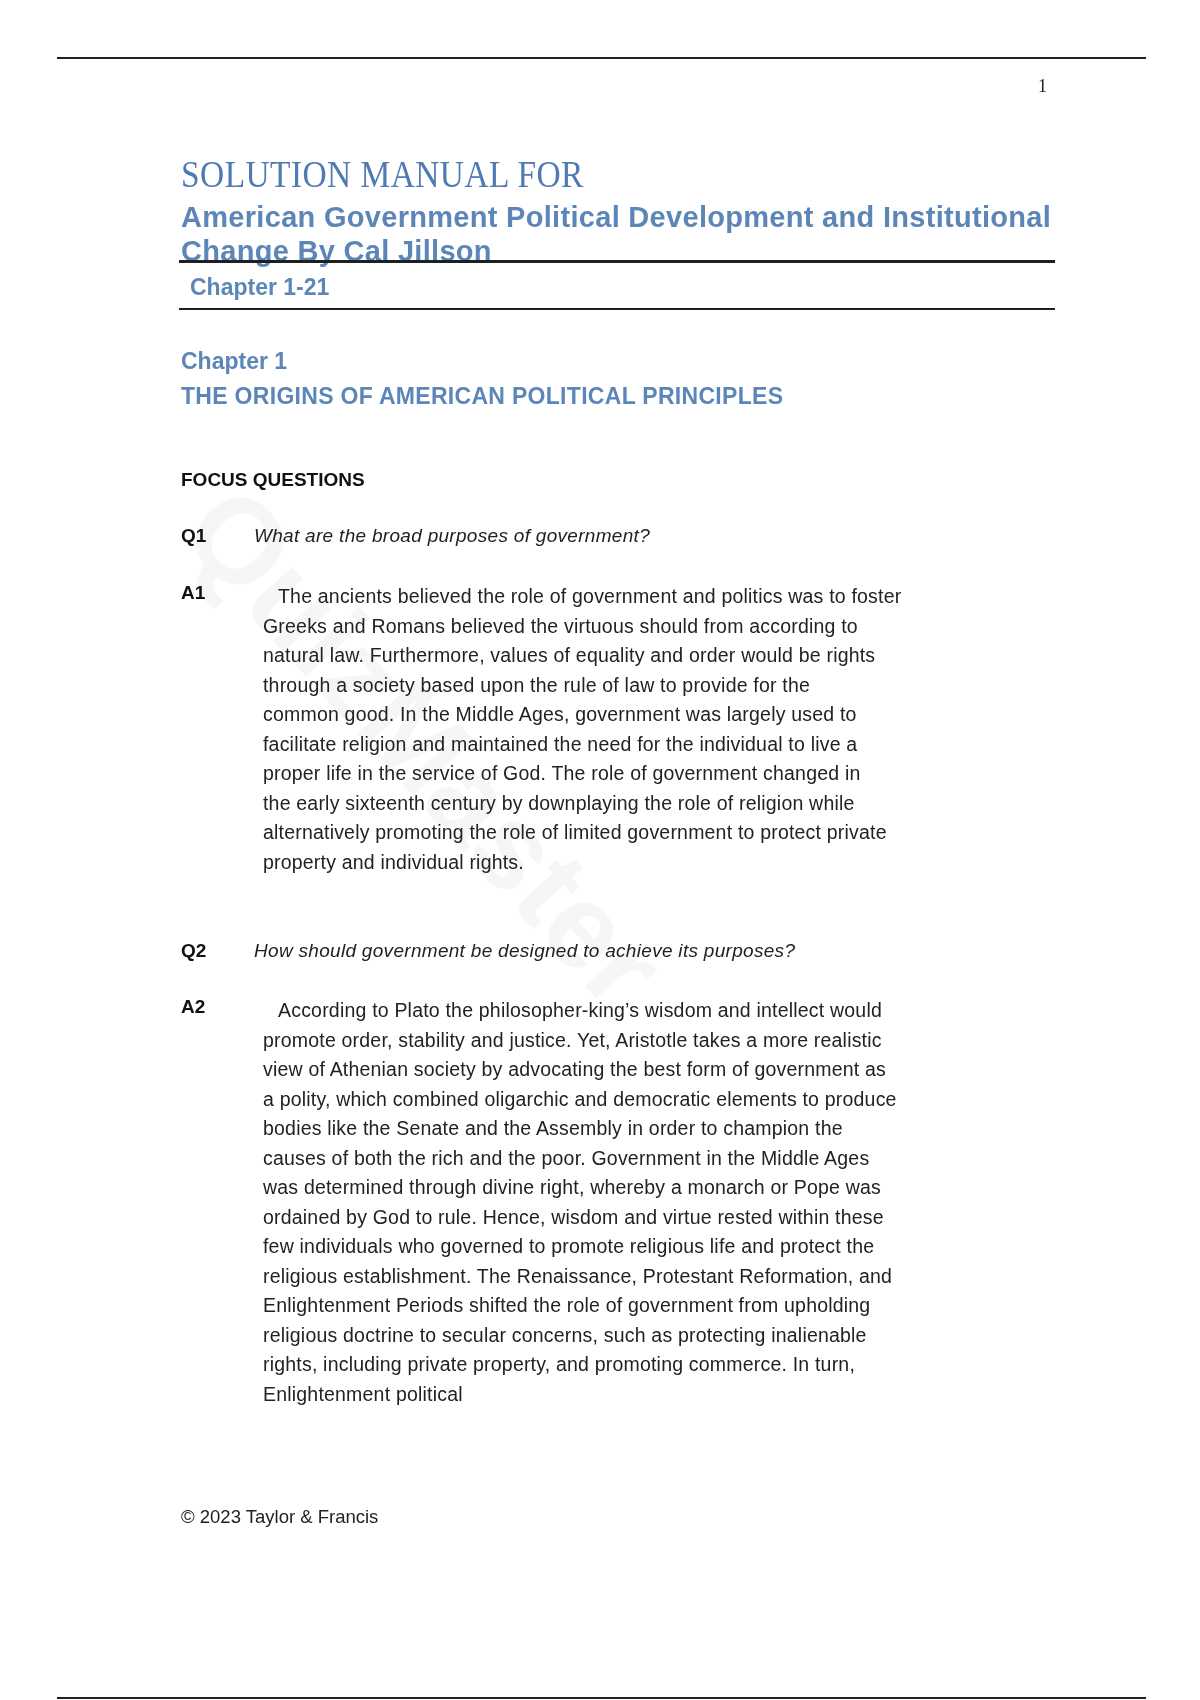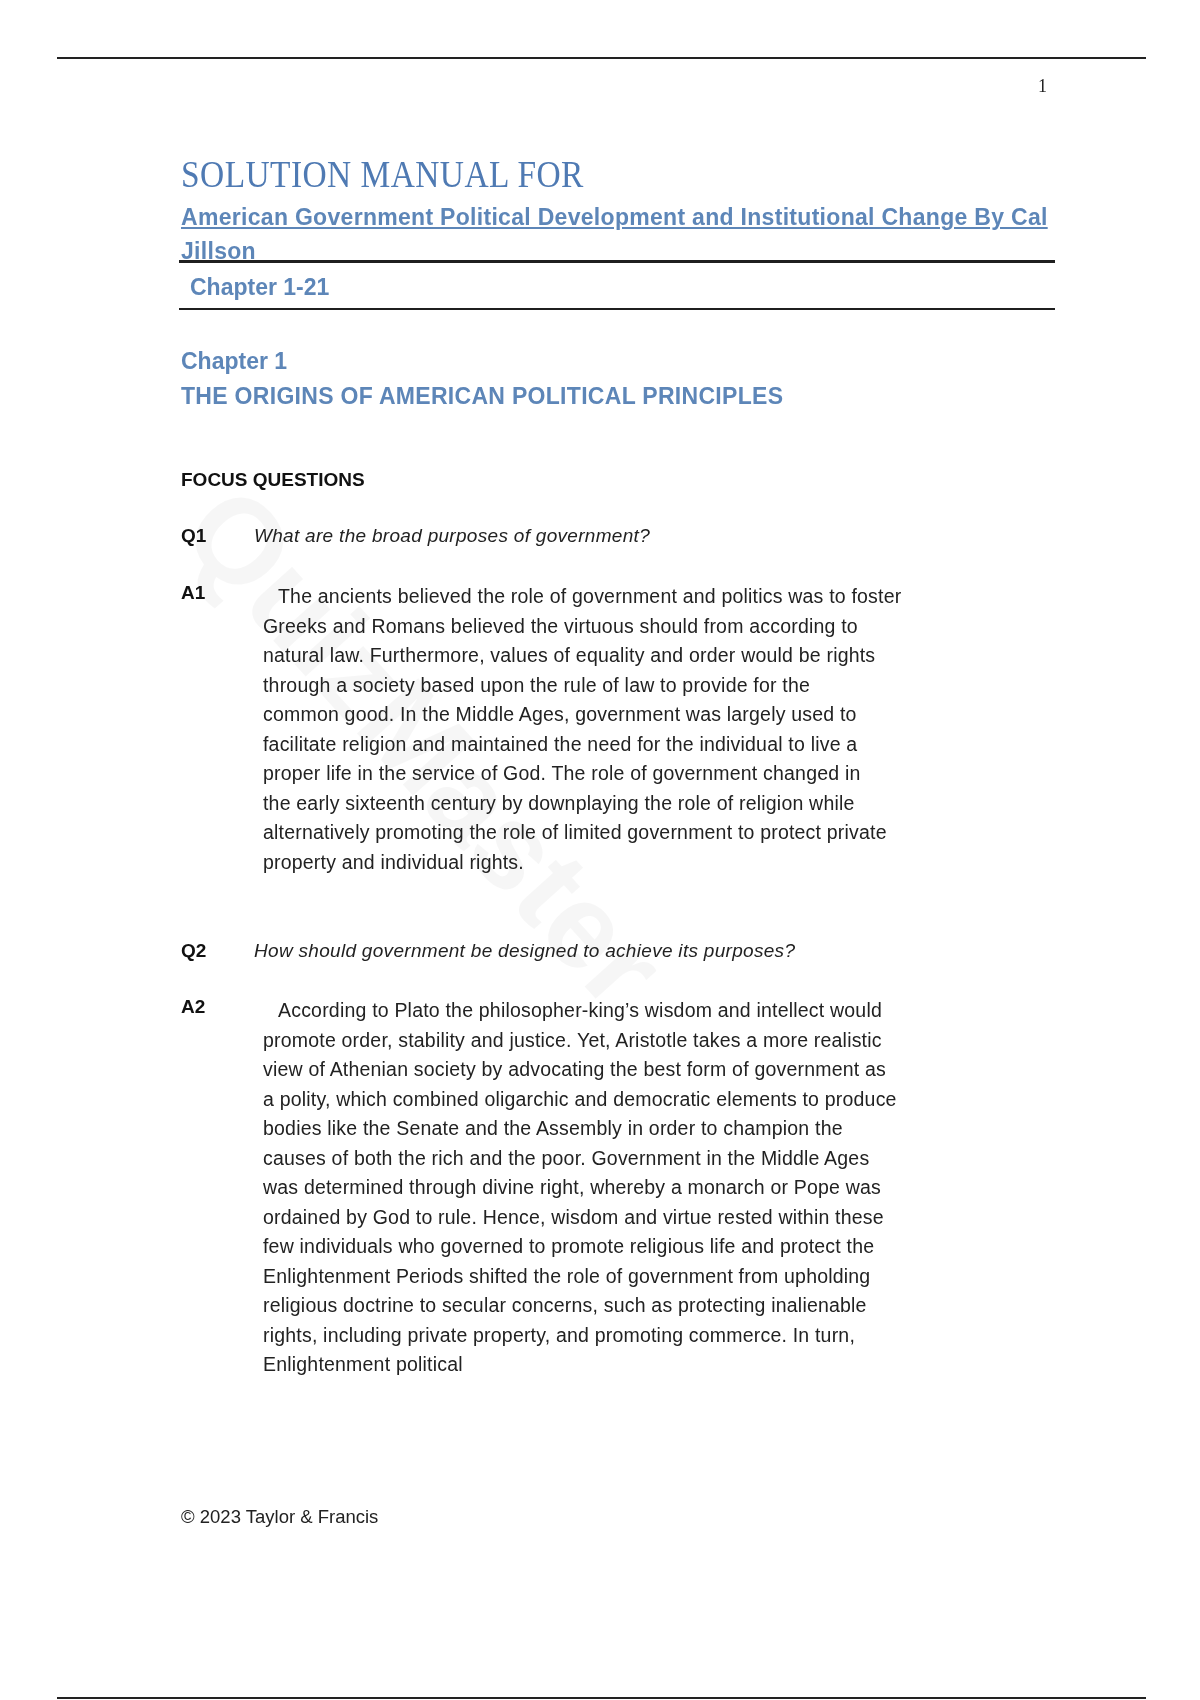--- a/index.html
+++ b/index.html
@@ -3,22 +3,22 @@
   <meta charset="utf-8">
   <style>
     html, body { margin: 0; padding: 0; background: #ffffff; }
     body { width: 1200px; height: 1700px; position: relative; overflow: hidden;
            font-family: "Liberation Sans", "DejaVu Sans", sans-serif; color: #1a1a1a; }
     .rule-top { position: absolute; left: 57px; top: 57px; width: 1089px; height: 2px; background: #222; }
     .rule-bottom { position: absolute; left: 57px; top: 1697px; width: 1089px; height: 2px; background: #222; }
     .page-num { position: absolute; left: 1038px; top: 76px; font-family: "Liberation Serif", serif; font-size: 18px; color: #222; }
     .title { position: absolute; left: 181px; top: 152px; font-family: "Liberation Serif", serif;
              font-size: 38px; color: #4f7ab3; letter-spacing: 0.5px; transform: scaleX(0.88); transform-origin: left; white-space: nowrap; }
-    .subtitle { position: absolute; left: 181px; top: 200px; width: 900px; font-size: 23px; font-weight: bold;
-                color: #5d86b8; line-height: 34px; letter-spacing: 0.3px; text-decoration: underline; }
+    .subtitle { position: absolute; left: 181px; top: 200px; width: 900px; font-size: 29px; font-weight: bold;
+                color: #5d86b8; line-height: 34px; letter-spacing: 0.3px; }
     .sub-rule1 { position: absolute; left: 179px; top: 260px; width: 876px; height: 3px; background: #1f1f1f; }
     .chapter-range { position: absolute; left: 190px; top: 274px; font-size: 23px; font-weight: bold; color: #5d86b8; }
     .sub-rule2 { position: absolute; left: 179px; top: 308px; width: 876px; height: 2px; background: #1f1f1f; }
     .chapter-label { position: absolute; left: 181px; top: 348px; font-size: 23px; font-weight: bold; color: #5d86b8; }
     .chapter-title { position: absolute; left: 181px; top: 383px; font-size: 23px; font-weight: bold; color: #5d86b8; letter-spacing: 0.3px; }
     .focus { position: absolute; left: 181px; top: 469px; font-size: 19px; font-weight: bold; color: #111; }
     .qa { position: absolute; left: 181px; width: 880px; }
     .qa .tag { position: absolute; left: 0; top: 0; font-size: 19px; font-weight: bold; color: #111; }
     .qa .q-text { position: absolute; left: 73px; top: 0; font-size: 19px; font-style: italic; color: #222; white-space: nowrap; letter-spacing: 0.3px; }
     .qa .a-text { position: absolute; left: 73px; top: 0; width: 800px; font-size: 19.5px; color: #222; line-height: 29.5px; }
@@ -76,20 +76,21 @@
   <div class="a-text">
     <span class="line first">According to Plato the philosopher-king’s wisdom and intellect would</span>
     <span class="line">promote order, stability and justice. Yet, Aristotle takes a more realistic</span>
     <span class="line">view of Athenian society by advocating the best form of government as</span>
     <span class="line">a polity, which combined oligarchic and democratic elements to produce</span>
     <span class="line">bodies like the Senate and the Assembly in order to champion the</span>
     <span class="line">causes of both the rich and the poor. Government in the Middle Ages</span>
     <span class="line">was determined through divine right, whereby a monarch or Pope was</span>
     <span class="line">ordained by God to rule. Hence, wisdom and virtue rested within these</span>
     <span class="line">few individuals who governed to promote religious life and protect the</span>
+    <span class="line">religious establishment. The Renaissance, Protestant Reformation, and</span>
     <span class="line">Enlightenment Periods shifted the role of government from upholding</span>
     <span class="line">religious doctrine to secular concerns, such as protecting inalienable</span>
     <span class="line">rights, including private property, and promoting commerce. In turn,</span>
     <span class="line">Enlightenment political</span>
   </div>
 </div>
 
 <div class="footer">© 2023 Taylor &amp; Francis</div>
 
 <div class="rule-bottom"></div>

